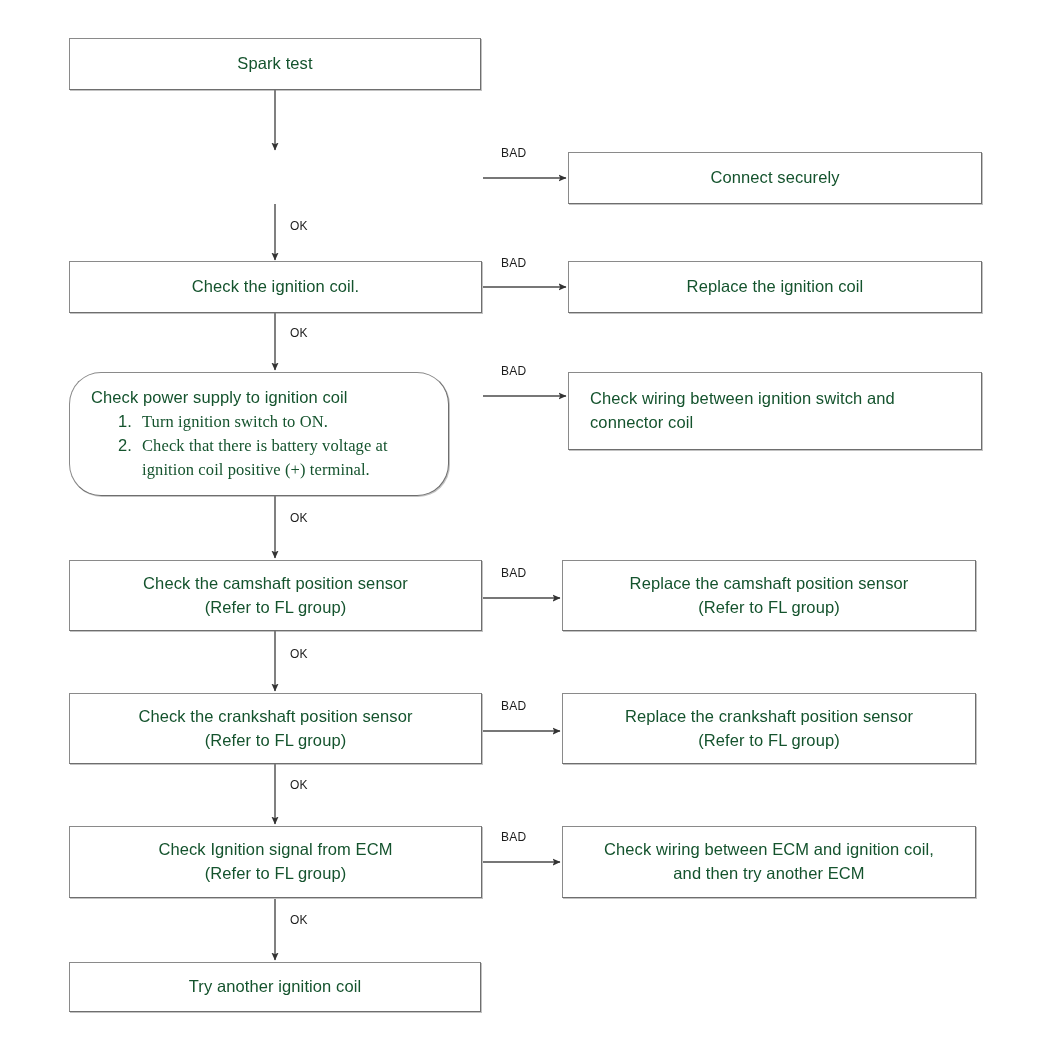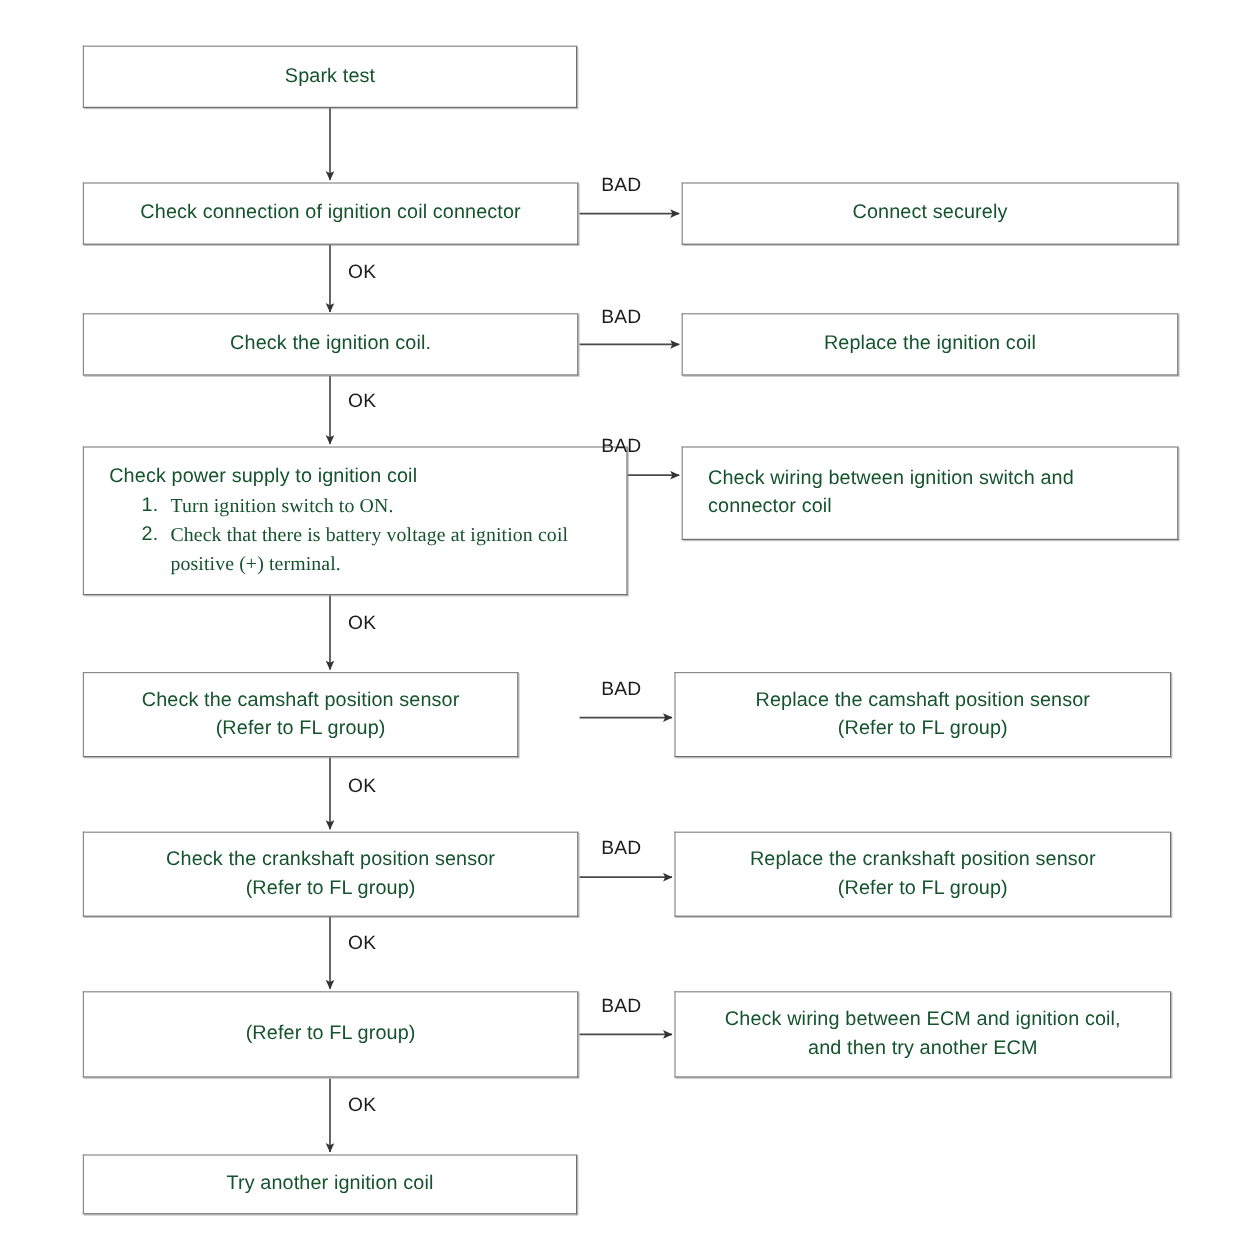--- a/index.html
+++ b/index.html
@@ -61,21 +61,21 @@
   }
   .steplist .num {
     width: 24px;
     flex: 0 0 24px;
     text-align: left;
   }
   .steplist .txt { flex: 1 1 auto; font-family: Liberation Serif, serif; }
 
   .edge-label {
     position: absolute;
-    font-size: 16px;
+    font-size: 12px;
     color: #1c1c1c;
     white-space: nowrap;
     letter-spacing: 0.2px;
   }
   svg.lines {
     position: absolute;
     left: 0;
     top: 0;
     width: 1050px;
     height: 1050px;
@@ -111,53 +111,51 @@
       <line x1="483" y1="598" x2="560" y2="598"></line>
       <line x1="483" y1="731" x2="560" y2="731"></line>
       <line x1="483" y1="862" x2="560" y2="862"></line>
     </g>
   </svg>
 
   <div class="node center" style="left:69px; top:38px; width:412px; height:52px;">
     <span class="node-line">Spark test</span>
   </div>
 
-  <div class="node center" style="left:69px; top:152px; width:413px; height:52px;">
-    <span class="node-line">Check connection of ignition coil connector</span>
-  </div>
 
   <div class="node center" style="left:69px; top:261px; width:413px; height:52px;">
     <span class="node-line">Check the ignition coil.</span>
   </div>
 
-  <div class="node left" style="left:69px; top:372px; width:454px; height:124px; padding-left:21px;">
+  <div class="node left" style="left:69px; top:372px; width:380px; height:124px; padding-left:21px;border-radius:32px;">
     <span class="node-line">Check power supply to ignition coil</span>
     <ul class="steplist">
       <li>
         <span class="num">1.</span>
         <span class="txt">Turn ignition switch to ON.</span>
       </li>
       <li>
         <span class="num">2.</span>
         <span class="txt">Check that there is battery voltage at ignition coil positive (+) terminal.</span>
       </li>
     </ul>
   </div>
 
-  <div class="node center" style="left:69px; top:560px; width:363px; height:71px;">
+  <div class="node center" style="left:69px; top:560px; width:413px; height:71px;">
     <span class="node-line">Check the camshaft position sensor</span>
     <span class="node-line">(Refer to FL group)</span>
   </div>
 
   <div class="node center" style="left:69px; top:693px; width:413px; height:71px;">
     <span class="node-line">Check the crankshaft position sensor</span>
     <span class="node-line">(Refer to FL group)</span>
   </div>
 
   <div class="node center" style="left:69px; top:826px; width:413px; height:72px;">
+    <span class="node-line">Check Ignition signal from ECM</span>
     <span class="node-line">(Refer to FL group)</span>
   </div>
 
   <div class="node center" style="left:69px; top:962px; width:412px; height:50px;">
     <span class="node-line">Try another ignition coil</span>
   </div>
 
   <div class="node center" style="left:568px; top:152px; width:414px; height:52px;">
     <span class="node-line">Connect securely</span>
   </div>

